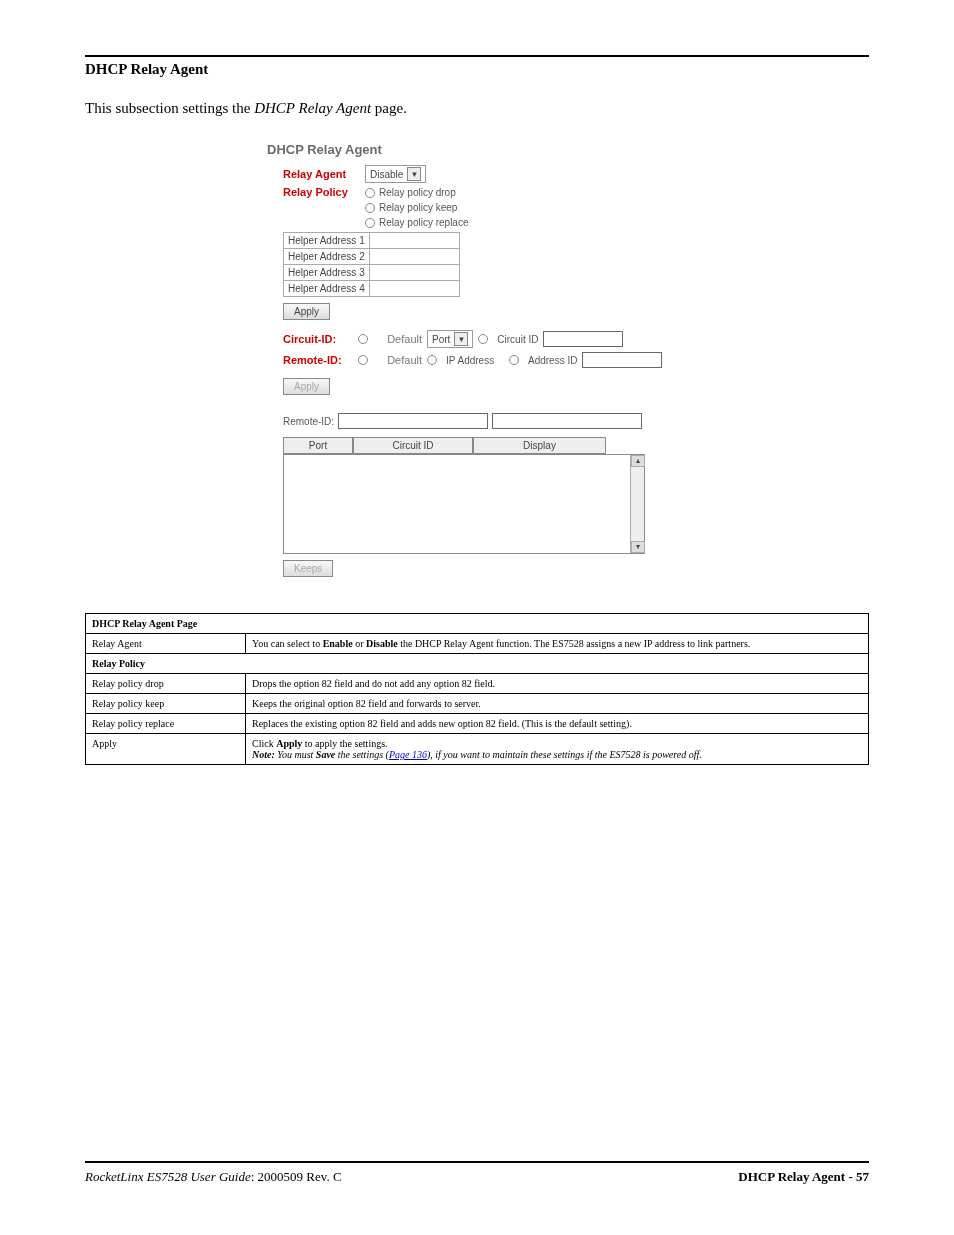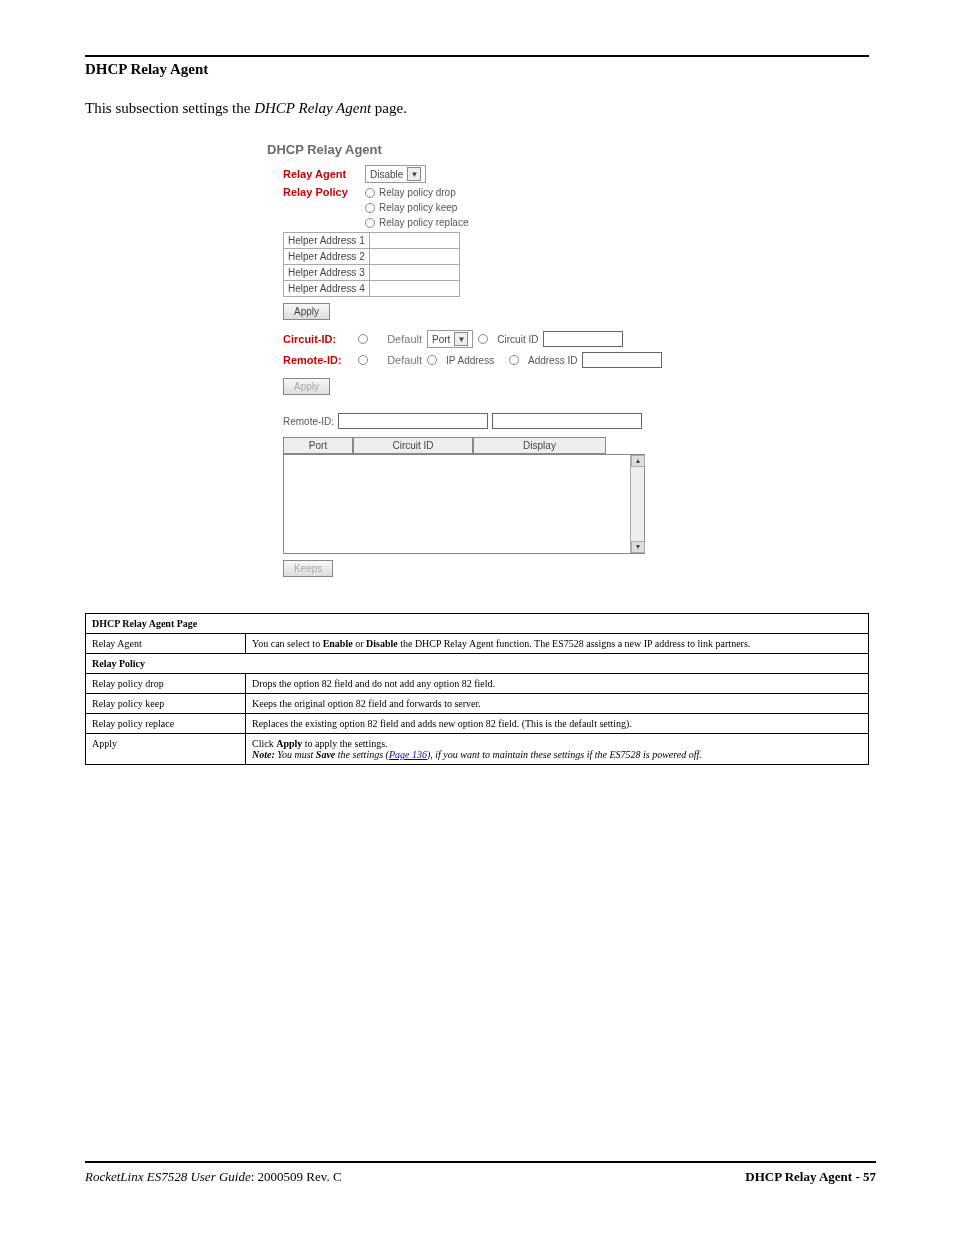--- a/index.html
+++ b/index.html
@@ -33,21 +33,21 @@
   .listhdr .cell { border:1px solid #888; background:#eee; font-size:10px; text-align:center; padding:2px 0; }
   .listbox { border:1px solid #888; height:100px; display:flex; }
   .listbox .content { flex:1; background:#fff; }
   .listbox .scroll { width:14px; background:#eee; border-left:1px solid #aaa; position:relative; }
   .listbox .scroll .arr { position:absolute; left:0; width:14px; height:12px; background:#ddd; border:1px solid #aaa; font-size:8px; text-align:center; line-height:10px; }
   .remoterow { display:flex; align-items:center; gap:4px; margin-top:12px; }
   .doc-table { width:100%; border-collapse: collapse; margin-top:20px; }
   .doc-table td, .doc-table th { border:1px solid #000; padding:4px 6px; vertical-align:top; font-size:10px; text-align:left; }
   .doc-table .th { font-weight:bold; }
   .link { color:#0000cc; text-decoration:underline; }
-  .footer { position:absolute; bottom:50px; left:85px; right:78px; }
+  .footer { position:absolute; bottom:50px; left:85px; right:85px; }
   .footline { border-top:2px solid #000; margin-bottom:6px; }
   .footrow { display:flex; justify-content:space-between; font-size:13px; }
 </style>
 </head>
 <body>
 <div class="page">
   <div class="topline"></div>
 
   <div class="section-title">DHCP Relay Agent</div>
   <p class="intro">

